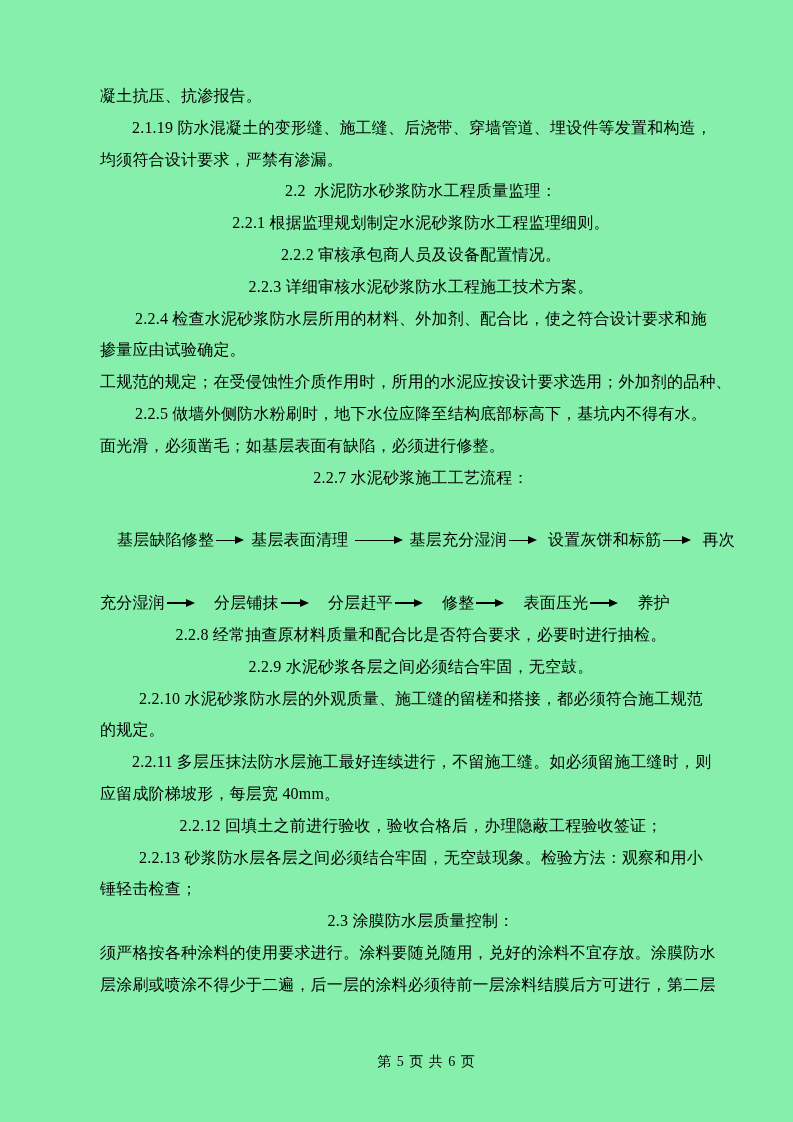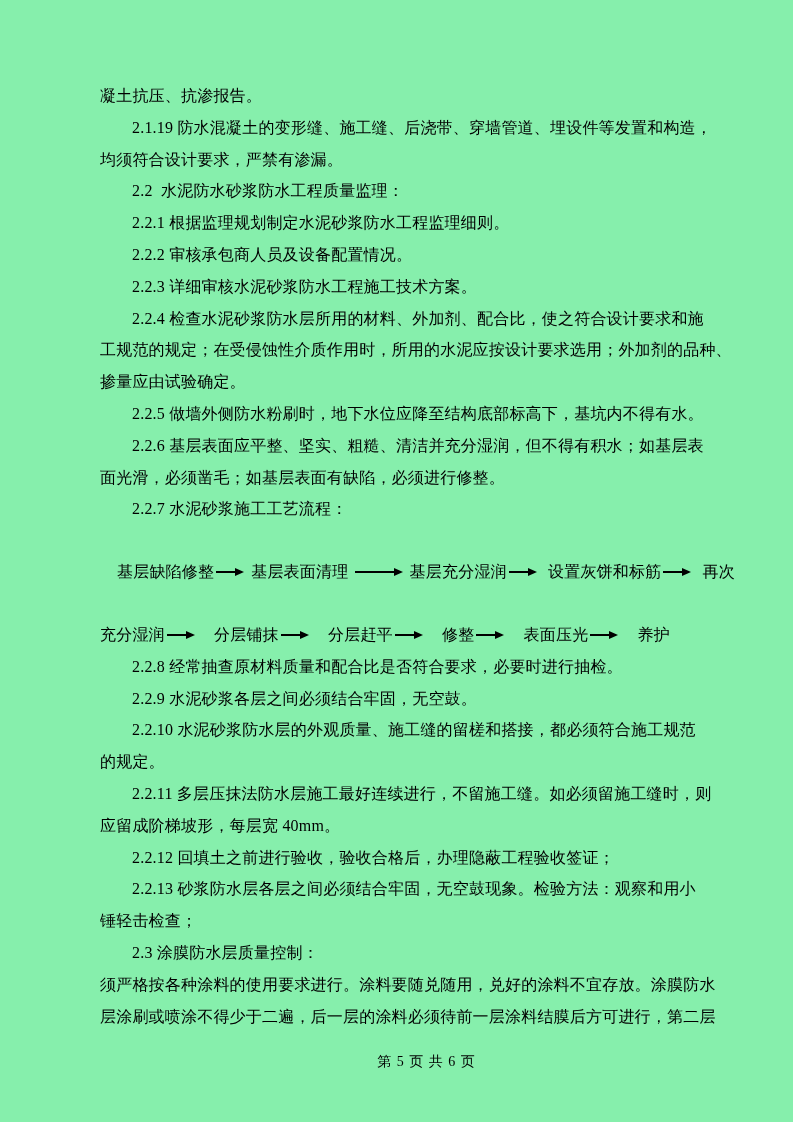--- a/index.html
+++ b/index.html
@@ -24,21 +24,21 @@
     width: 610px;
   }
   .line {
     height: 31.8px;
     line-height: 31.8px;
     font-size: 16px;
     white-space: pre;
     letter-spacing: 0.2px;
   }
   .ind-0 { padding-left: 0; }
-  .ind-1 { padding-left: 32px; }
+  .ind-1 { padding-left: 32px; text-align: center; }
   .ind-h { padding-left: 17px; }
   .flow-row { display: flex; align-items: center; margin-top: 31px; }
   .flow-label { flex: 0 0 auto; }
   .flow-arrow {
     display: inline-block;
     position: relative;
     flex: 0 0 auto;
     width: 26px;
     height: 1.4px;
     background: #000;
@@ -75,24 +75,23 @@
 <div class="page">
   <div class="content" id="doc-lines">
       <div class="line ind-0"><span>凝土抗压、抗渗报告。</span></div>
       <div class="line ind-1"><span>2.1.19 防水混凝土的变形缝、施工缝、后浇带、穿墙管道、埋设件等发置和构造，</span></div>
       <div class="line ind-0"><span>均须符合设计要求，严禁有渗漏。</span></div>
       <div class="line ind-1"><span>2.2  水泥防水砂浆防水工程质量监理：</span></div>
       <div class="line ind-1"><span>2.2.1 根据监理规划制定水泥砂浆防水工程监理细则。</span></div>
       <div class="line ind-1"><span>2.2.2 审核承包商人员及设备配置情况。</span></div>
       <div class="line ind-1"><span>2.2.3 详细审核水泥砂浆防水工程施工技术方案。</span></div>
       <div class="line ind-1"><span>2.2.4 检查水泥砂浆防水层所用的材料、外加剂、配合比，使之符合设计要求和施</span></div>
+      <div class="line ind-0"><span>掺量应由试验确定。</span></div>
       <div class="line ind-0"><span>工规范的规定；在受侵蚀性介质作用时，所用的水泥应按设计要求选用；外加剂的品种、</span></div>
-      <div class="line ind-0"><span>掺量应由试验确定。</span></div>
       <div class="line ind-1"><span>2.2.5 做墙外侧防水粉刷时，地下水位应降至结构底部标高下，基坑内不得有水。</span></div>
-      <div class="line ind-1"><span>2.2.6 基层表面应平整、坚实、粗糙、清洁并充分湿润，但不得有积水；如基层表</span></div>
       <div class="line ind-0"><span>面光滑，必须凿毛；如基层表面有缺陷，必须进行修整。</span></div>
       <div class="line ind-1"><span>2.2.7 水泥砂浆施工工艺流程：</span></div>
       <div class="line flow-row ind-h"><span class="flow-label">基层缺陷修整</span><span class="flow-arrow"></span><span class="flow-label">基层表面清理 </span><span class="flow-arrow long"></span><span class="flow-label">基层充分湿润</span><span class="flow-arrow"></span><span class="flow-label"> 设置灰饼和标筋</span><span class="flow-arrow"></span><span class="flow-label"> 再次</span></div>
       <div class="line flow-row ind-0 r2"><span class="flow-label">充分湿润</span><span class="flow-arrow"></span><span class="flow-label"> 分层铺抹</span><span class="flow-arrow"></span><span class="flow-label"> 分层赶平</span><span class="flow-arrow"></span><span class="flow-label"> 修整</span><span class="flow-arrow"></span><span class="flow-label"> 表面压光</span><span class="flow-arrow"></span><span class="flow-label"> 养护</span></div>
       <div class="line ind-1"><span>2.2.8 经常抽查原材料质量和配合比是否符合要求，必要时进行抽检。</span></div>
       <div class="line ind-1"><span>2.2.9 水泥砂浆各层之间必须结合牢固，无空鼓。</span></div>
       <div class="line ind-1"><span>2.2.10 水泥砂浆防水层的外观质量、施工缝的留槎和搭接，都必须符合施工规范</span></div>
       <div class="line ind-0"><span>的规定。</span></div>
       <div class="line ind-1"><span>2.2.11 多层压抹法防水层施工最好连续进行，不留施工缝。如必须留施工缝时，则</span></div>
       <div class="line ind-0"><span>应留成阶梯坡形，每层宽 40mm。</span></div>

